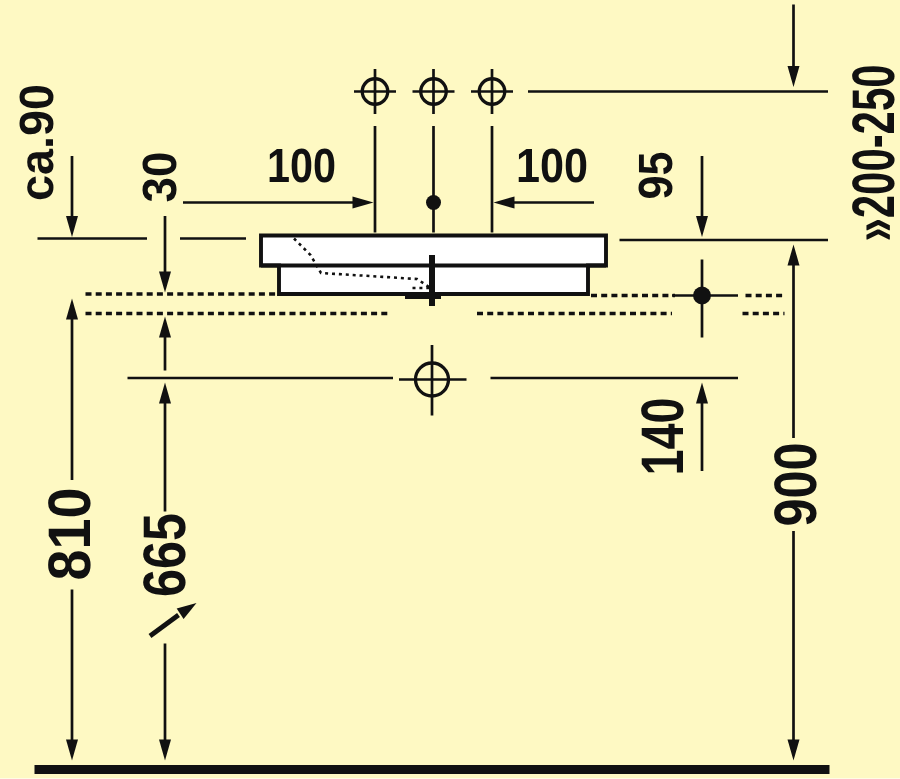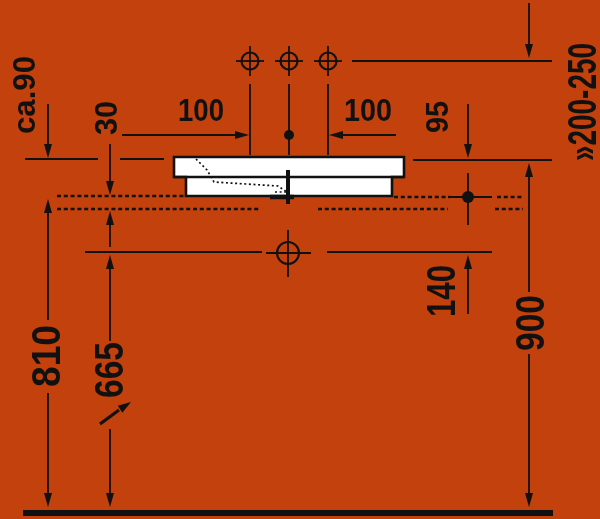--- a/index.html
+++ b/index.html
@@ -1,16 +1,16 @@
 <!DOCTYPE html>
 <html><head>
 <meta charset="utf-8">
 <style>
   html,body{margin:0;padding:0;background:#ffffff;}
-  #stage{position:relative;width:600px;height:519px;background:#c2410c;overflow:hidden;}
+  #stage{position:relative;width:600px;height:519px;background:#fef9c3;overflow:hidden;}
   svg{display:block;}
   .ln  {stroke:#111;stroke-width:1.8;fill:none;}
   .ln2 {stroke:#111;stroke-width:2.2;fill:none;}
   .dash{stroke:#111;stroke-width:2.4;stroke-dasharray:4 2.8;fill:none;}
   .dotc{stroke:#111;stroke-width:1.7;stroke-dasharray:2 2.6;fill:none;}
   .basin{stroke:#111;stroke-width:2.6;fill:#ffffff;}
   .b26 {stroke:#111;stroke-width:2.6;fill:none;}
   .bold4{stroke:#111;stroke-width:4;fill:none;}
   .bold45{stroke:#111;stroke-width:4.5;fill:none;}
   .ground{stroke:#111;stroke-width:6;fill:none;}

